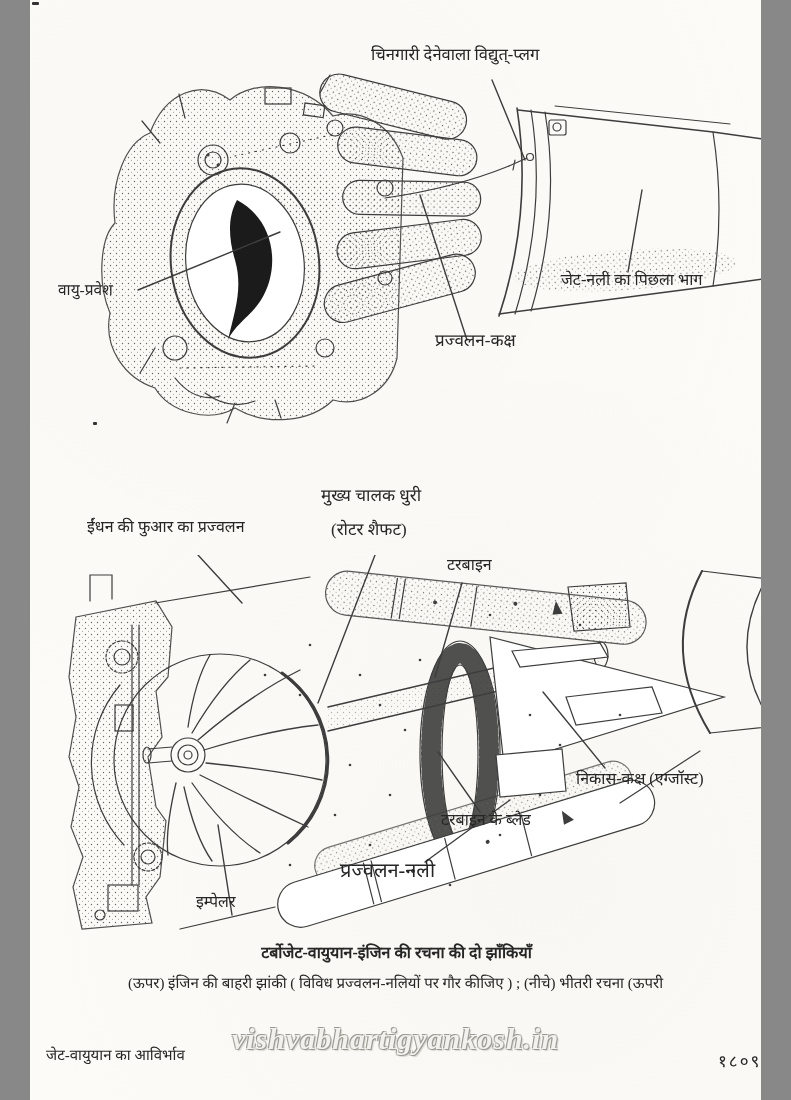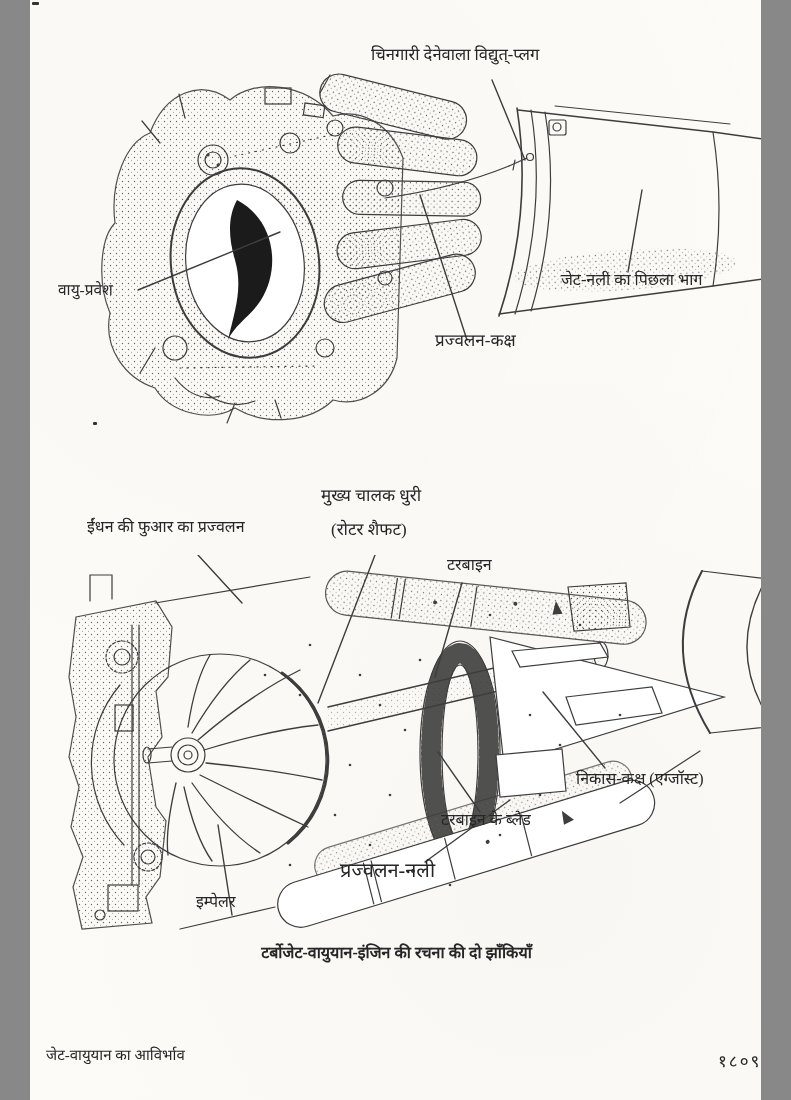--- a/index.html
+++ b/index.html
@@ -252,21 +252,23 @@
   <div class="lbl" style="left:57px;top:518px;font-size:16px">ईंधन की फुआर का प्रज्वलन</div>
   <div class="lbl" style="left:291px;top:486px;font-size:17px">मुख्य चालक धुरी</div>
   <div class="lbl" style="left:301px;top:520px;font-size:17px">(रोटर शैफट)</div>
   <div class="lbl" style="left:417px;top:556px;font-size:16px">टरबाइन</div>
   <div class="lbl" style="left:546px;top:770px;font-size:16px">निकास-कक्ष (एग्जॉस्ट)</div>
   <div class="lbl" style="left:411px;top:811px;font-size:16px">टरबाइन के ब्लेड</div>
   <div class="lbl" style="left:310px;top:859px;font-size:20px">प्रज्वलन-नली</div>
   <div class="lbl" style="left:166px;top:893px;font-size:16px">इम्पेलर</div>
 
   <div class="caption-title" style="top:941px">टर्बोजेट-वायुयान-इंजिन की रचना की दो झाँकियाँ</div>
-
+  <div class="caption-line" style="top:972px">(ऊपर) इंजिन की बाहरी झांकी ( विविध प्रज्वलन-नलियों पर गौर कीजिए ) ; (नीचे) भीतरी रचना (ऊपरी</div>
+
+  <div class="watermark">vishvabhartigyankosh.in</div>
 
   <div class="footer-left">जेट-वायुयान का आविर्भाव</div>
   <div class="page-number">१८०९</div>
 
   <div class="speck" style="left:2px;top:2px;width:7px;height:3px"></div>
   <div class="speck" style="left:750px;top:57px;width:5px;height:3px"></div>
   <div class="speck" style="left:63px;top:422px;width:4px;height:3px"></div>
 </div>
 
 </body></html>

